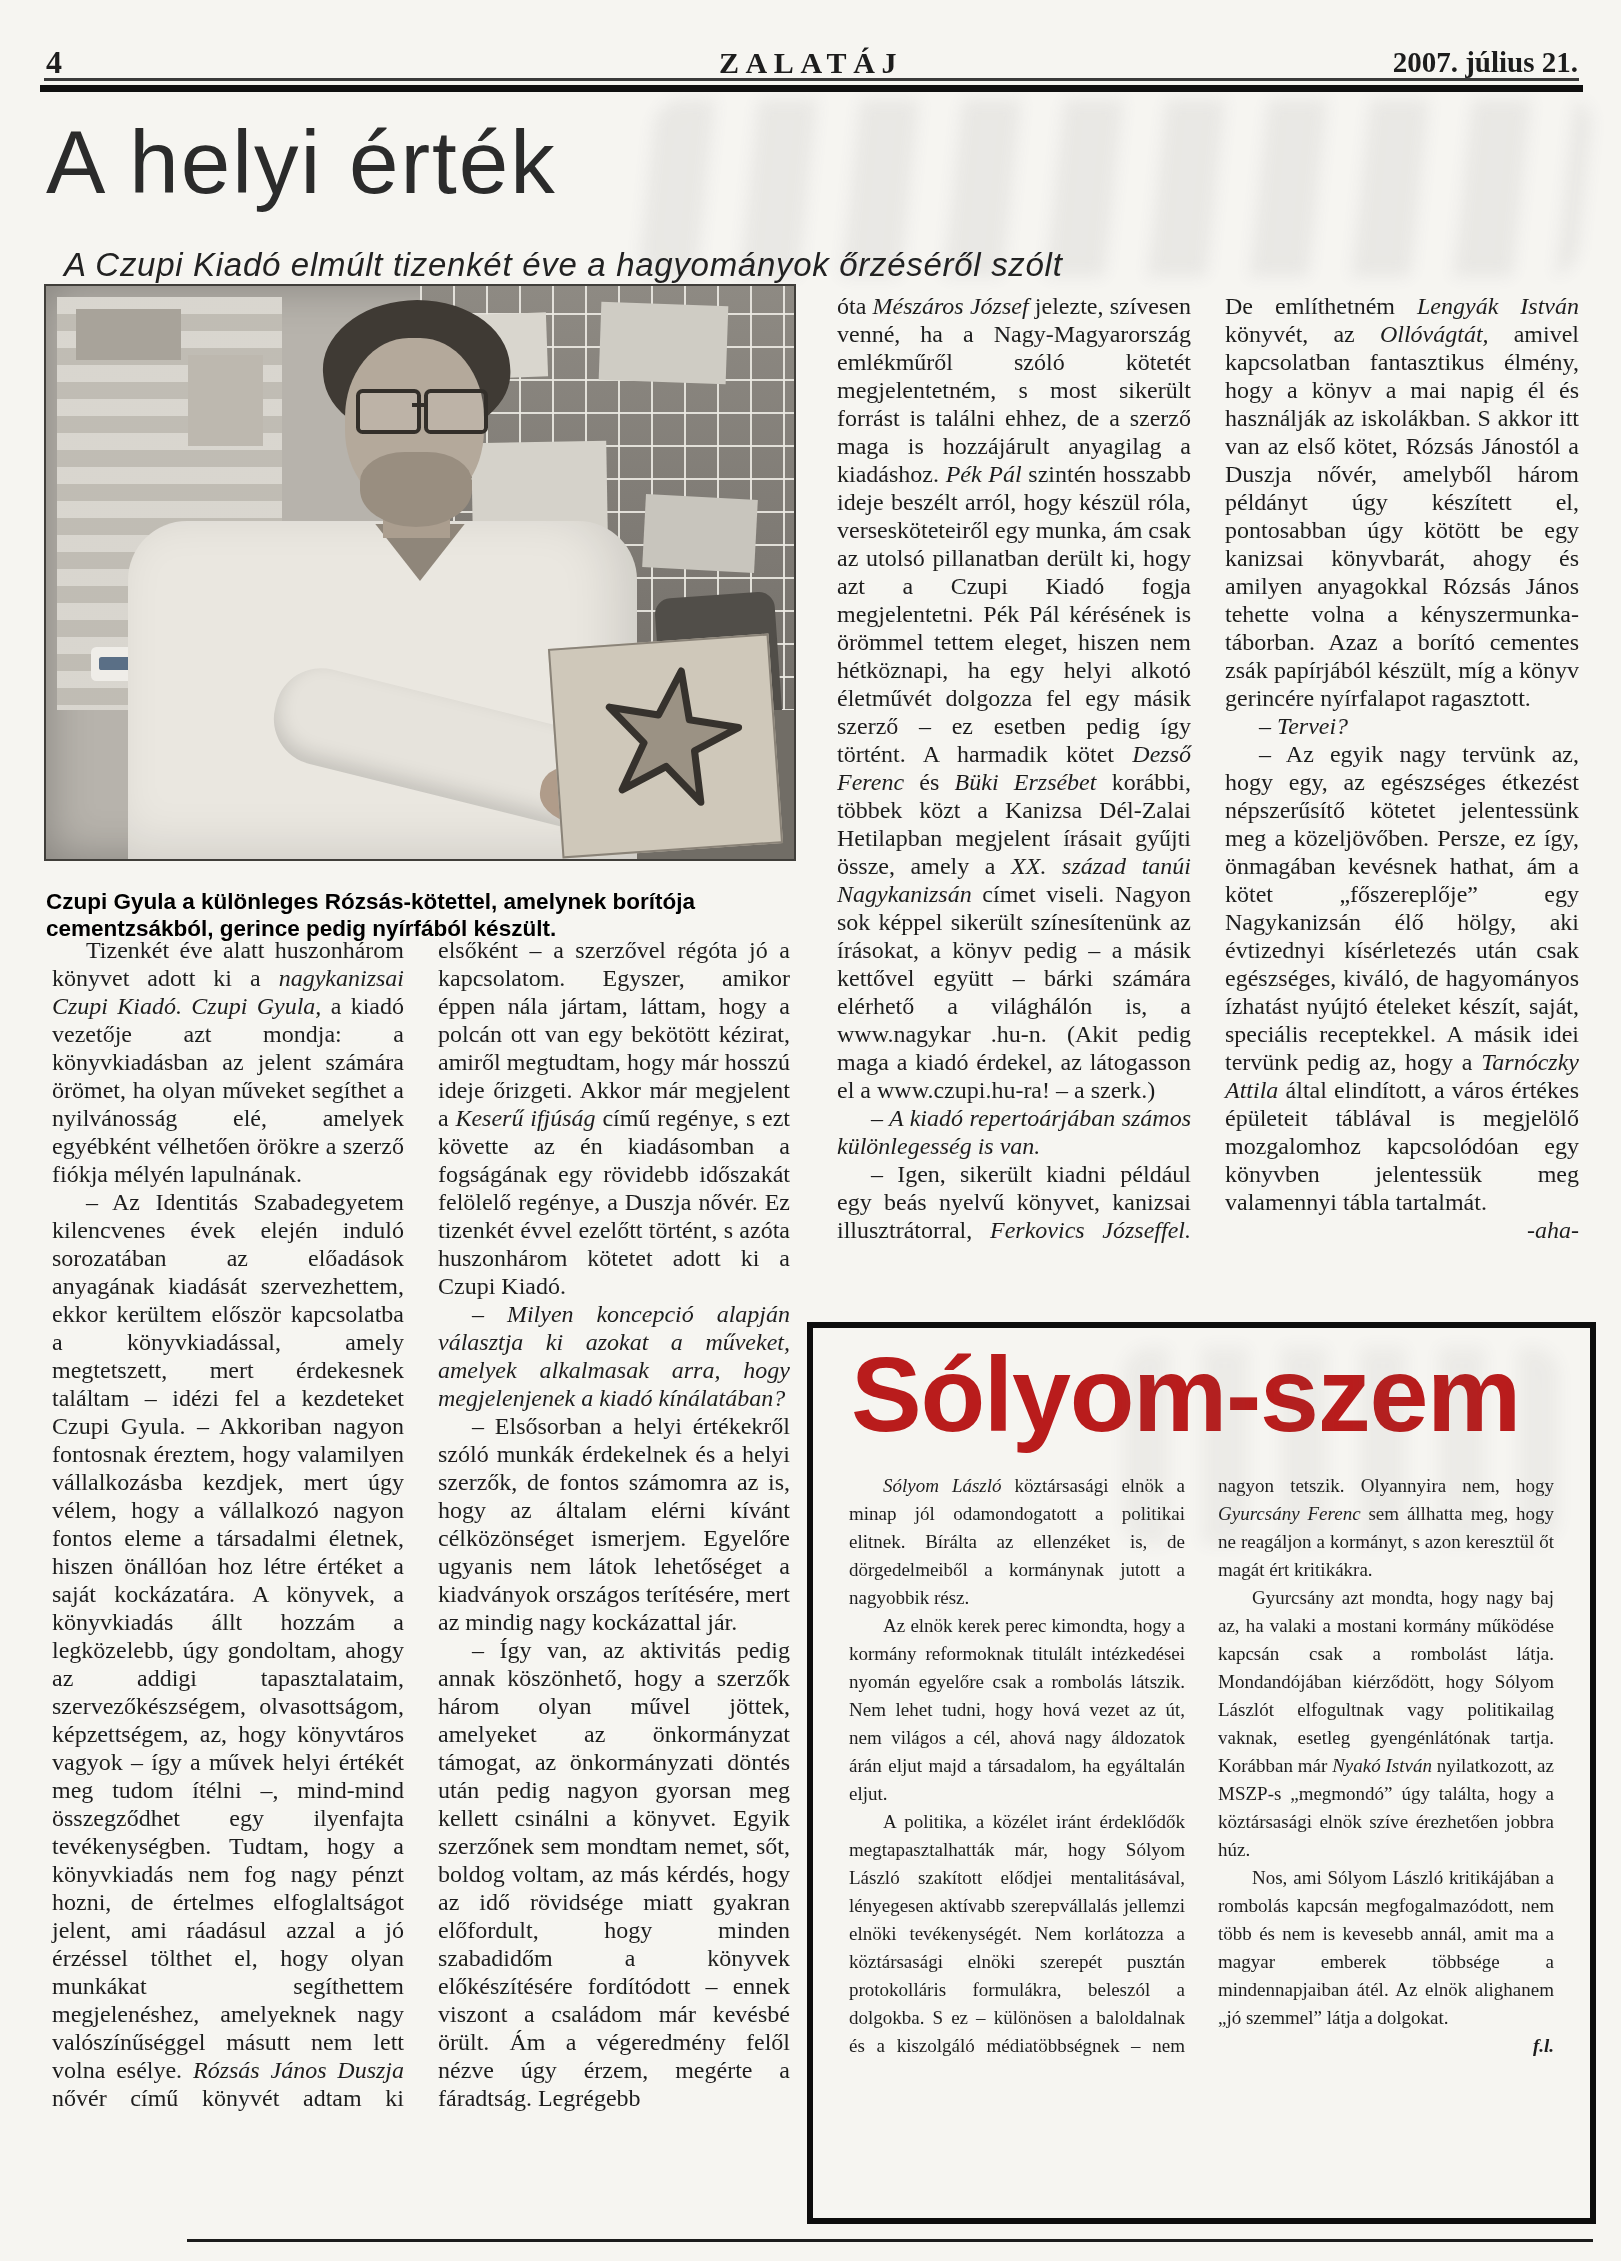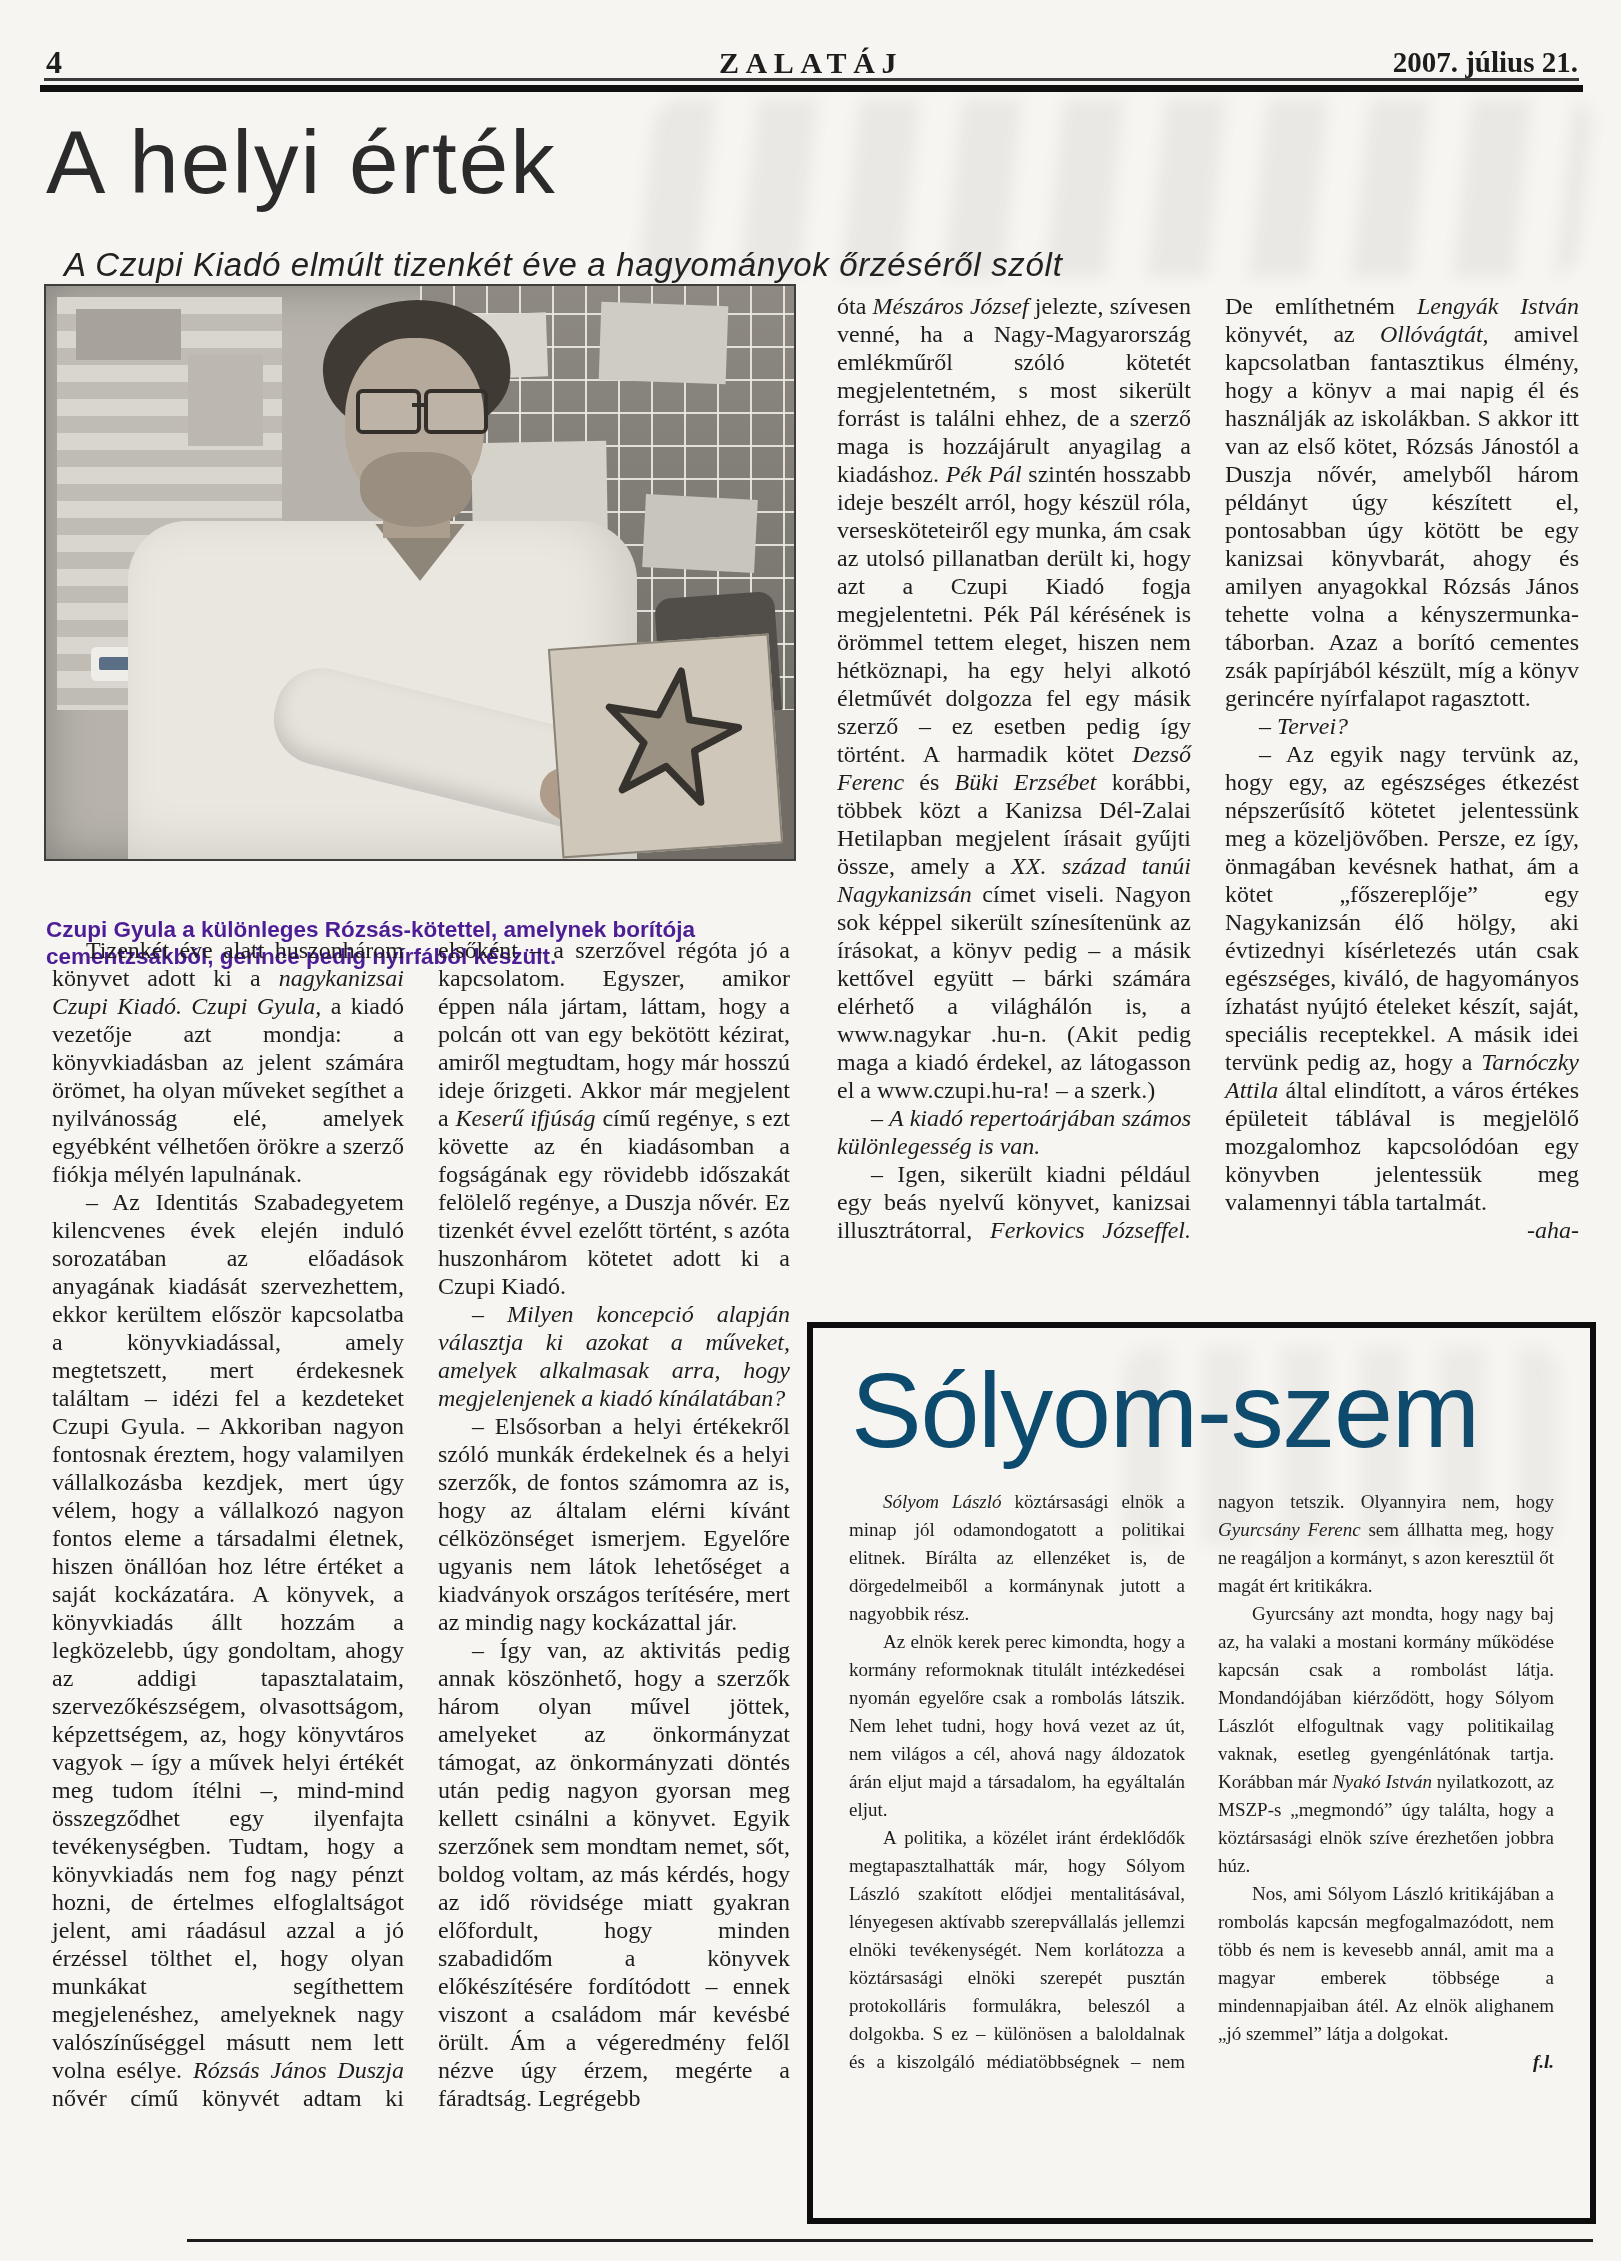--- a/index.html
+++ b/index.html
@@ -54,33 +54,33 @@
             box-shadow:inset -20px -13.2px 53px rgba(0,0,0,.12);}
   .ph-collar{left:44%;top:41.5%;width:12%;height:10%;background:#8f867a;
              clip-path:polygon(0 0,100% 0,50% 100%);}
   .ph-arm{left:30%;top:73%;width:52%;height:17%;background:#e6e3dc;border-radius:46px;
           transform:rotate(14deg);box-shadow:inset 0 -9.2px 20px rgba(0,0,0,.15);}
   .ph-hand{left:66%;top:84%;width:11%;height:10%;background:#b09c8a;border-radius:45%;transform:rotate(10deg);}
   .ph-bag{left:68%;top:62%;width:29%;height:36%;background:#cfc8ba;border:2px solid #8a8378;
           transform:rotate(-4deg);}
   .ph-star{left:74%;top:66%;width:19%;height:25%;transform:rotate(9deg);}
   
-  .caption{position:absolute;left:46px;top:916px;width:753px;font-family:"Liberation Sans",sans-serif;
-           font-size:22.5px;font-weight:700;line-height:27px;color:#4c1d95;}
+  .caption{position:absolute;left:46px;top:888px;width:753px;font-family:"Liberation Sans",sans-serif;
+           font-size:22.5px;font-weight:700;line-height:27px;color:#000000;}
   
   .cols{column-count:2;column-gap:34px;text-align:justify;font-size:24px;line-height:28px;}
   .cols p{margin:0;text-indent:34px;}
   .cols p.noindent{text-indent:0;}
   .body-left{position:absolute;left:52px;top:936px;width:738px;}
   .body-right{position:absolute;left:837px;top:292px;width:742px;}
   
   .box{position:absolute;left:807px;top:1322px;width:777px;height:890px;border:6px solid #0d0d0d;
        background:#f6f5f1;z-index:2;}
-  .box-title{font-family:"Liberation Sans",sans-serif;font-size:106px;font-weight:400;
-             letter-spacing:-1.3px;color:#0c4a6e;margin:22px 0 0 38px;}
+  .box-title{font-family:"Liberation Sans",sans-serif;font-size:106px;font-weight:700;
+             letter-spacing:-1.3px;color:#b91c1c;margin:6px 0 0 38px;}
   .box-cols{margin:17px 36px 0 36px;column-count:2;column-gap:33px;text-align:justify;
             font-size:19px;line-height:28px;}
   .box-cols p{margin:0;text-indent:34px;}
   
   .bottom-rule{position:absolute;left:187px;top:2239px;width:1406px;height:3.3px;background:#1c1c1c;}
 </style>
 </head>
 <body>
 
 <div class="page">

